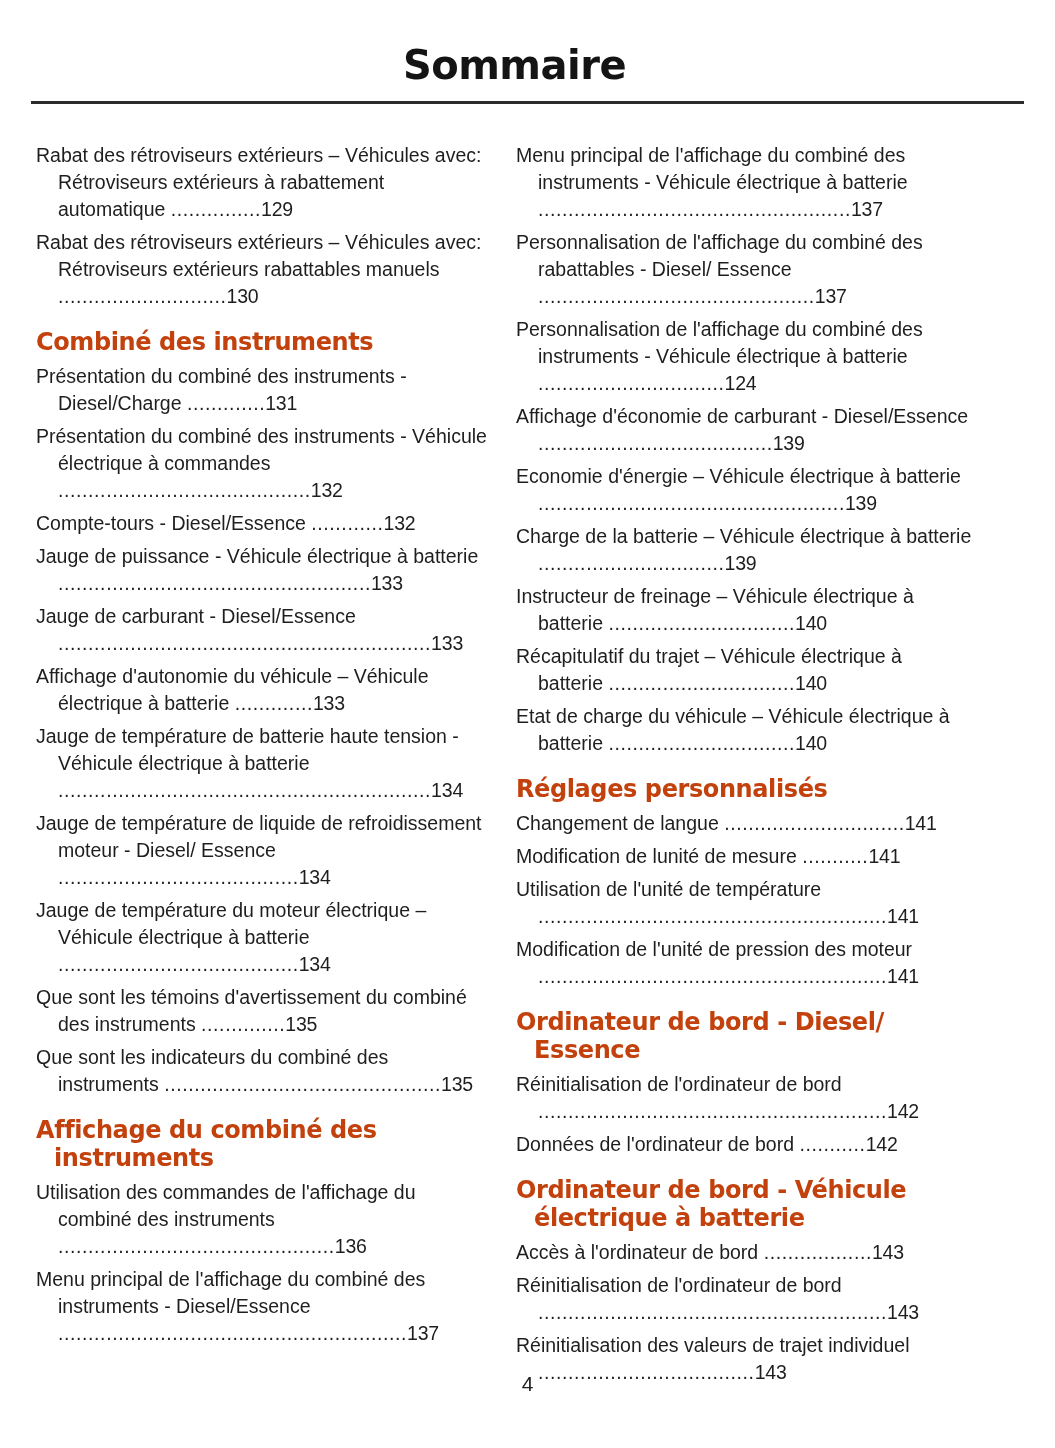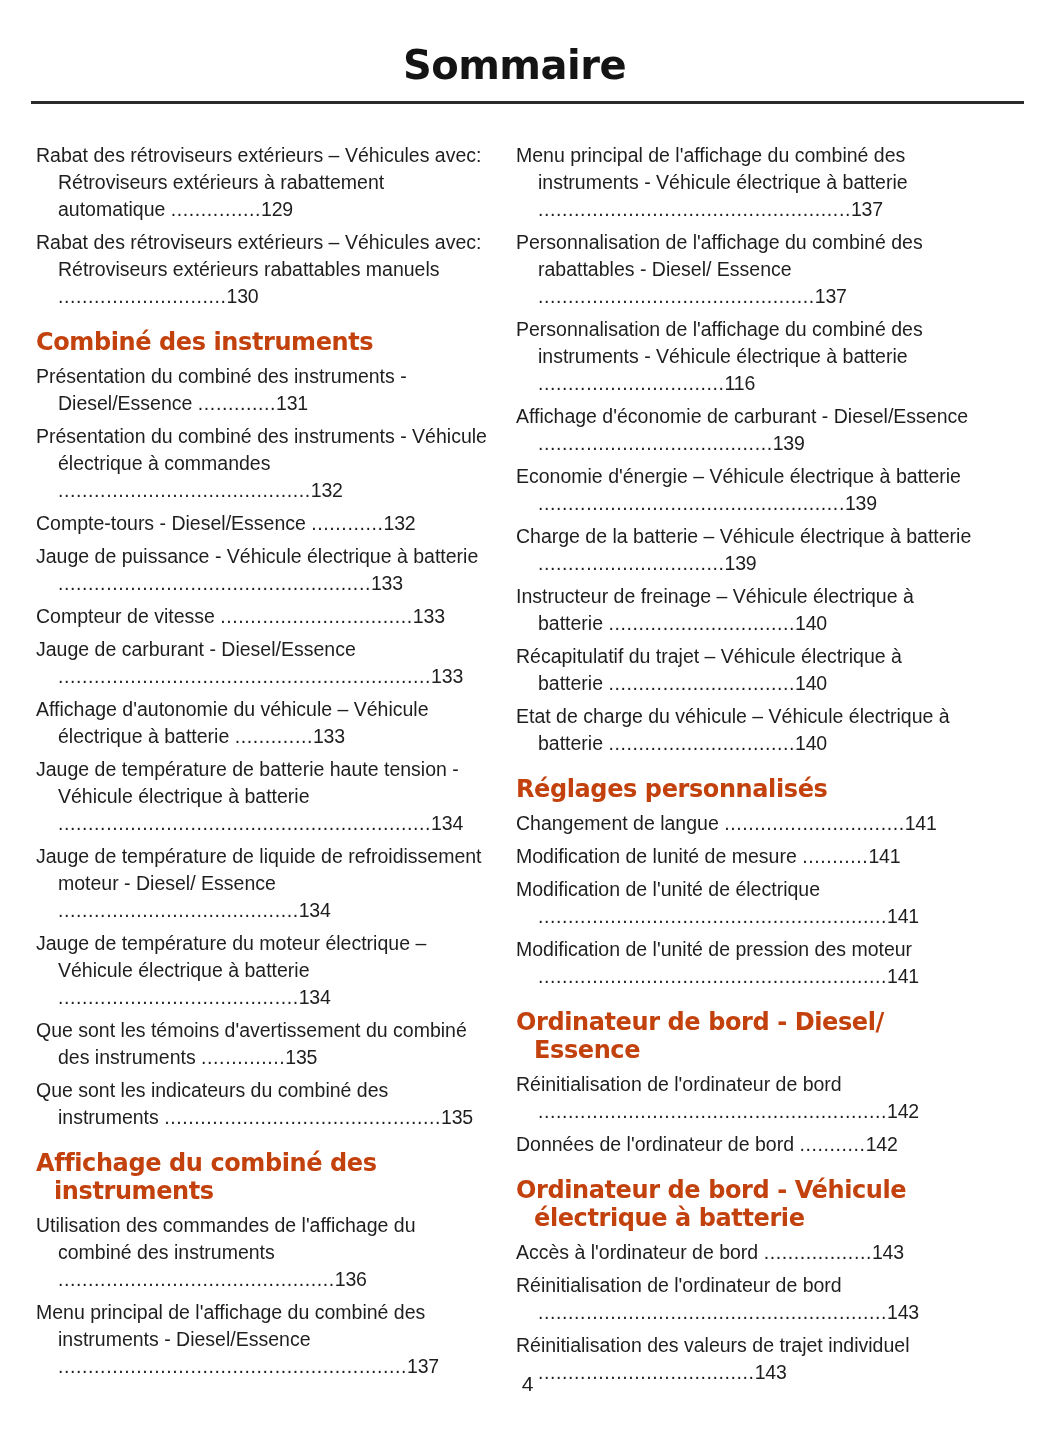--- a/index.html
+++ b/index.html
@@ -106,50 +106,49 @@
 
   <div class="page-title">Sommaire</div>
 
   <div class="header-rule"></div>
 
   <div class="columns">
     <div class="col" id="left-column">
         <div class="toc-entry"><span>Rabat des rétroviseurs extérieurs – Véhicules avec: Rétroviseurs extérieurs à rabattement automatique </span><span class="leader">...............</span><span class="pg">129</span></div>
         <div class="toc-entry"><span>Rabat des rétroviseurs extérieurs – Véhicules avec: Rétroviseurs extérieurs rabattables manuels </span><span class="leader">............................</span><span class="pg">130</span></div>
         <div class="section-heading">Combiné des instruments</div>
-        <div class="toc-entry"><span>Présentation du combiné des instruments - Diesel/Essence </span><span class="leader">.............</span><span class="pg">131</span></div>
+        <div class="toc-entry"><span>Présentation du combiné des instruments - Diesel/Charge </span><span class="leader">.............</span><span class="pg">131</span></div>
         <div class="toc-entry"><span>Présentation du combiné des instruments - Véhicule électrique à commandes </span><span class="leader">..........................................</span><span class="pg">132</span></div>
         <div class="toc-entry"><span>Compte-tours - Diesel/Essence </span><span class="leader">............</span><span class="pg">132</span></div>
         <div class="toc-entry"><span>Jauge de puissance - Véhicule électrique à batterie </span><span class="leader">....................................................</span><span class="pg">133</span></div>
-        <div class="toc-entry"><span>Compteur de vitesse </span><span class="leader">................................</span><span class="pg">133</span></div>
         <div class="toc-entry"><span>Jauge de carburant - Diesel/Essence </span><span class="leader">..............................................................</span><span class="pg">133</span></div>
         <div class="toc-entry"><span>Affichage d'autonomie du véhicule – Véhicule électrique à batterie </span><span class="leader">.............</span><span class="pg">133</span></div>
         <div class="toc-entry"><span>Jauge de température de batterie haute tension - Véhicule électrique à batterie </span><span class="leader">..............................................................</span><span class="pg">134</span></div>
         <div class="toc-entry"><span>Jauge de température de liquide de refroidissement moteur - Diesel/ Essence </span><span class="leader">........................................</span><span class="pg">134</span></div>
         <div class="toc-entry"><span>Jauge de température du moteur électrique – Véhicule électrique à batterie </span><span class="leader">........................................</span><span class="pg">134</span></div>
         <div class="toc-entry"><span>Que sont les témoins d'avertissement du combiné des instruments </span><span class="leader">..............</span><span class="pg">135</span></div>
         <div class="toc-entry"><span>Que sont les indicateurs du combiné des instruments </span><span class="leader">..............................................</span><span class="pg">135</span></div>
         <div class="section-heading">Affichage du combiné des instruments</div>
         <div class="toc-entry"><span>Utilisation des commandes de l'affichage du combiné des instruments </span><span class="leader">..............................................</span><span class="pg">136</span></div>
         <div class="toc-entry"><span>Menu principal de l'affichage du combiné des instruments - Diesel/Essence </span><span class="leader">..........................................................</span><span class="pg">137</span></div>
       </div>
     <div class="col" id="right-column">
         <div class="toc-entry"><span>Menu principal de l'affichage du combiné des instruments - Véhicule électrique à batterie </span><span class="leader">....................................................</span><span class="pg">137</span></div>
         <div class="toc-entry"><span>Personnalisation de l'affichage du combiné des rabattables - Diesel/ Essence </span><span class="leader">..............................................</span><span class="pg">137</span></div>
-        <div class="toc-entry"><span>Personnalisation de l'affichage du combiné des instruments - Véhicule électrique à batterie </span><span class="leader">...............................</span><span class="pg">116</span></div>
+        <div class="toc-entry"><span>Personnalisation de l'affichage du combiné des instruments - Véhicule électrique à batterie </span><span class="leader">...............................</span><span class="pg">124</span></div>
         <div class="toc-entry"><span>Affichage d'économie de carburant - Diesel/Essence </span><span class="leader">.......................................</span><span class="pg">139</span></div>
         <div class="toc-entry"><span>Economie d'énergie – Véhicule électrique à batterie </span><span class="leader">...................................................</span><span class="pg">139</span></div>
         <div class="toc-entry"><span>Charge de la batterie – Véhicule électrique à batterie </span><span class="leader">...............................</span><span class="pg">139</span></div>
         <div class="toc-entry"><span>Instructeur de freinage – Véhicule électrique à batterie </span><span class="leader">...............................</span><span class="pg">140</span></div>
         <div class="toc-entry"><span>Récapitulatif du trajet – Véhicule électrique à batterie </span><span class="leader">...............................</span><span class="pg">140</span></div>
         <div class="toc-entry"><span>Etat de charge du véhicule – Véhicule électrique à batterie </span><span class="leader">...............................</span><span class="pg">140</span></div>
         <div class="section-heading">Réglages personnalisés</div>
         <div class="toc-entry"><span>Changement de langue </span><span class="leader">..............................</span><span class="pg">141</span></div>
         <div class="toc-entry"><span>Modification de lunité de mesure </span><span class="leader">...........</span><span class="pg">141</span></div>
-        <div class="toc-entry"><span>Modification de l'unité de électrique </span><span class="leader">..........................................................</span><span class="pg">141</span></div>
+        <div class="toc-entry"><span>Utilisation de l'unité de température </span><span class="leader">..........................................................</span><span class="pg">141</span></div>
         <div class="toc-entry"><span>Modification de l'unité de pression des moteur </span><span class="leader">..........................................................</span><span class="pg">141</span></div>
         <div class="section-heading">Ordinateur de bord - Diesel/ Essence</div>
         <div class="toc-entry"><span>Réinitialisation de l'ordinateur de bord </span><span class="leader">..........................................................</span><span class="pg">142</span></div>
         <div class="toc-entry"><span>Données de l'ordinateur de bord </span><span class="leader">...........</span><span class="pg">142</span></div>
         <div class="section-heading">Ordinateur de bord - Véhicule électrique à batterie</div>
         <div class="toc-entry"><span>Accès à l'ordinateur de bord </span><span class="leader">..................</span><span class="pg">143</span></div>
         <div class="toc-entry"><span>Réinitialisation de l'ordinateur de bord </span><span class="leader">..........................................................</span><span class="pg">143</span></div>
         <div class="toc-entry"><span>Réinitialisation des valeurs de trajet individuel </span><span class="leader">....................................</span><span class="pg">143</span></div>
       </div>
   </div>

